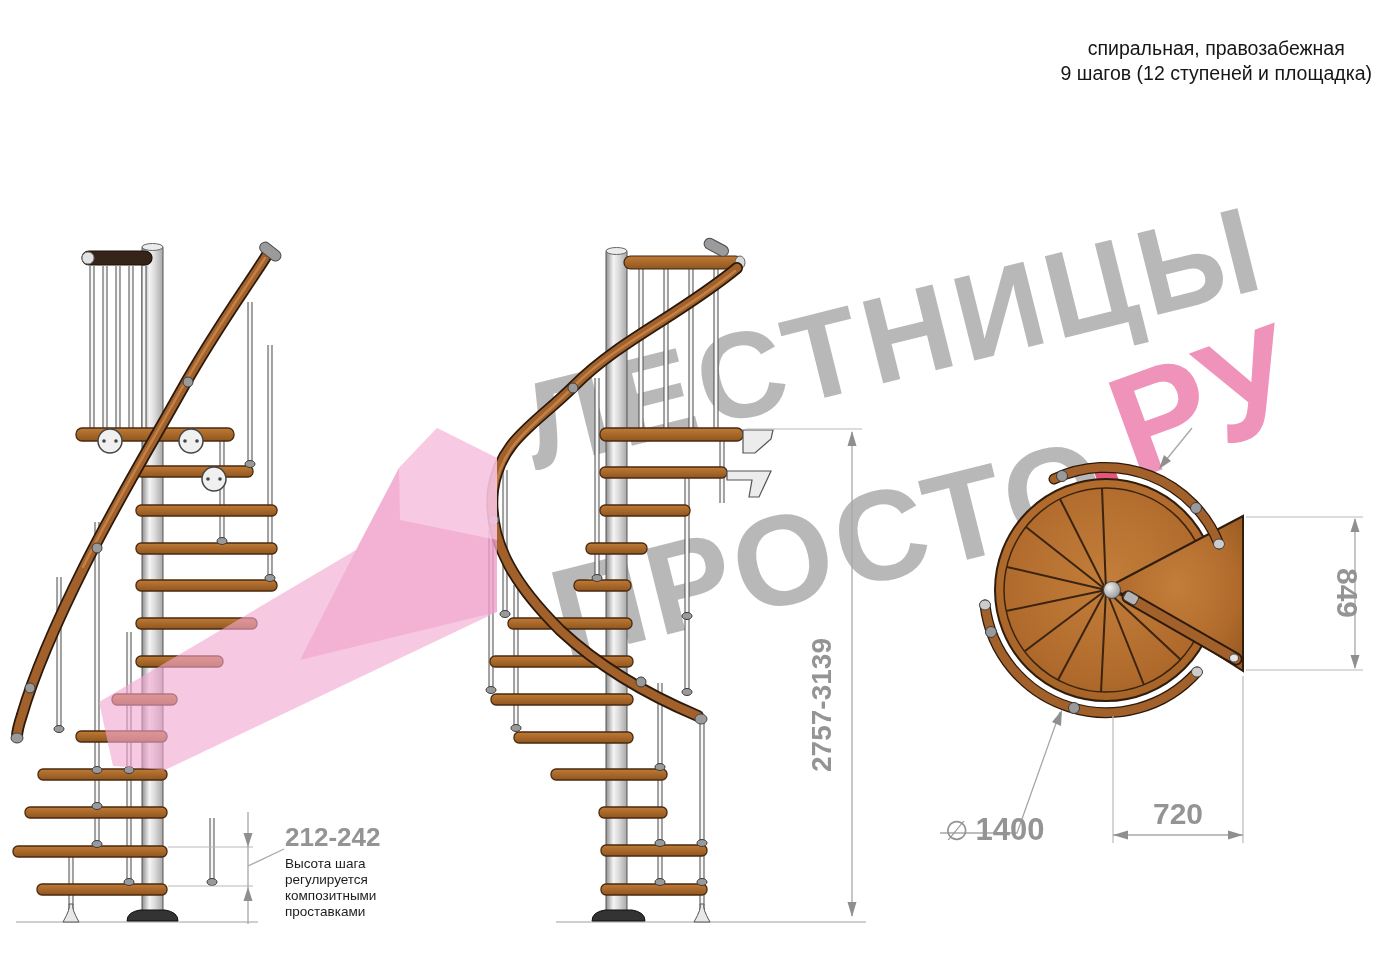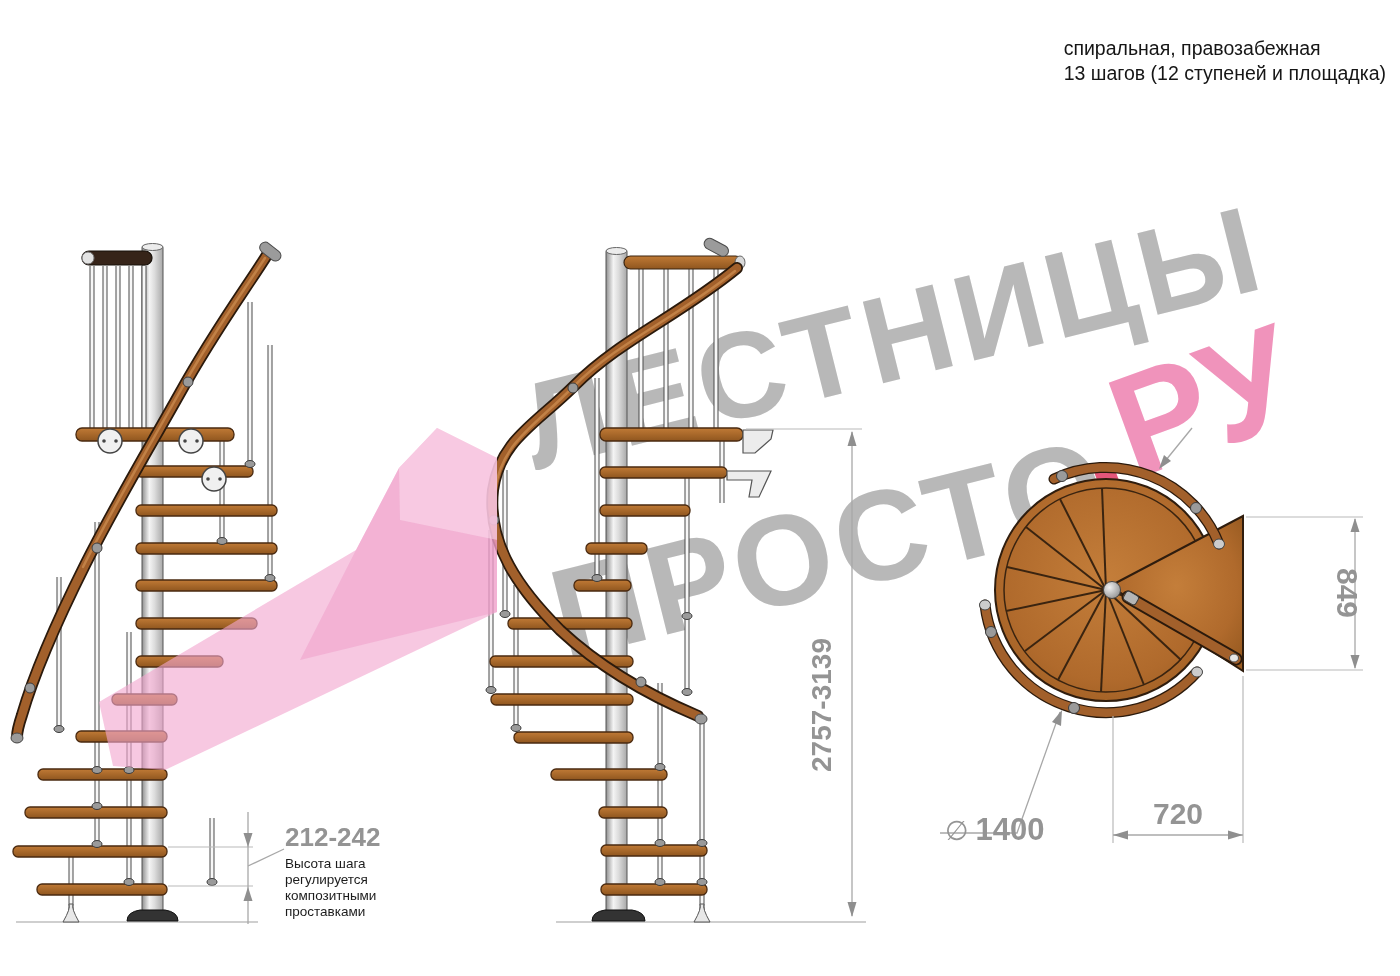--- a/index.html
+++ b/index.html
@@ -1,18 +1,18 @@
 <!DOCTYPE html>
 <html><head>
 <meta charset="utf-8">
 <style>
   html,body{margin:0;padding:0;background:#ffffff;width:1400px;height:976px;overflow:hidden;}
   body{font-family:"Liberation Sans","DejaVu Sans",sans-serif;}
   .stage{position:relative;width:1400px;height:976px;background:#fff;}
-  .header{position:absolute;top:36px;right:14px;text-align:left;font-size:19.5px;line-height:25px;color:#161616;}
+  .header{position:absolute;top:36px;right:28px;text-align:center;font-size:19.5px;line-height:25px;color:#161616;}
   svg text{font-family:"Liberation Sans","DejaVu Sans",sans-serif;}
   .dim-text{fill:#949494;font-weight:bold;}
   .note-text{fill:#1c1c1c;}
   .dimline{stroke:#a8a8a8;stroke-width:1.3;fill:none;}
   .extline{stroke:#b9b9b9;stroke-width:1.2;fill:none;}
   .arrowhead{fill:#8f8f8f;stroke:none;}
   .rod{stroke:#4a4a4a;stroke-width:5;fill:none;}
   .rodcore{stroke:#f7f7f7;stroke-width:3;fill:none;}
   .step{fill:url(#woodV);stroke:#4a2a10;stroke-width:1.3;}
   .knob{fill:#9a9a9a;stroke:#3c3c3c;stroke-width:1;}
@@ -20,21 +20,21 @@
   .railInner{stroke:#a2602b;stroke-width:8.5;fill:none;stroke-linecap:round;}
   .railHi{stroke:#c98a4e;stroke-width:2.5;fill:none;stroke-linecap:round;opacity:.8;}
 </style>
 </head>
 <body>
 
 <div class="stage">
 
   <div class="header">
     <div>спиральная, правозабежная</div>
-    <div>13 шагов (12 ступеней и площадка)</div>
+    <div>9 шагов (12 ступеней и площадка)</div>
   </div>
 
   <svg width="1400" height="976" viewBox="0 0 1400 976">
     <defs>
       <linearGradient id="poleG" x1="0" y1="0" x2="1" y2="0">
         <stop offset="0" stop-color="#8f8f8f"></stop>
           <stop offset="0.35" stop-color="#f4f4f4"></stop>
         <stop offset="0.6" stop-color="#dcdcdc"></stop>
           <stop offset="1" stop-color="#a8a8a8"></stop>
       </linearGradient>

